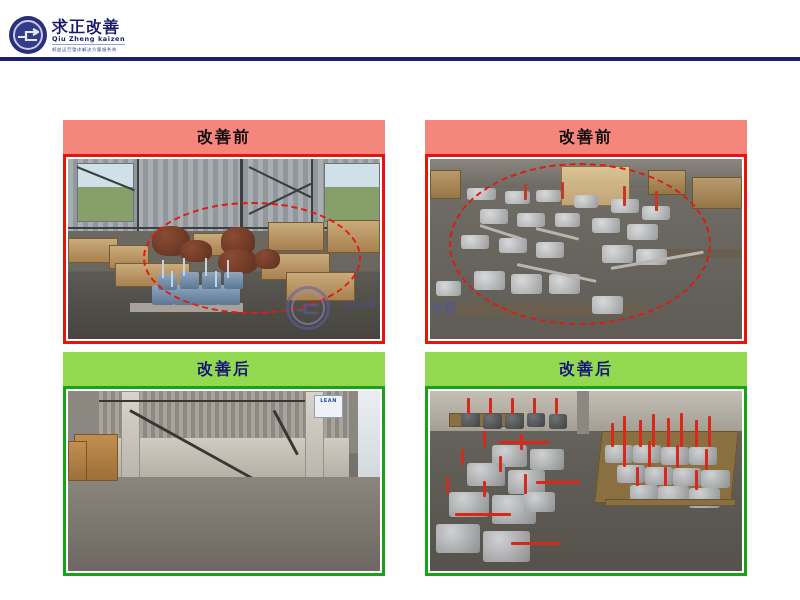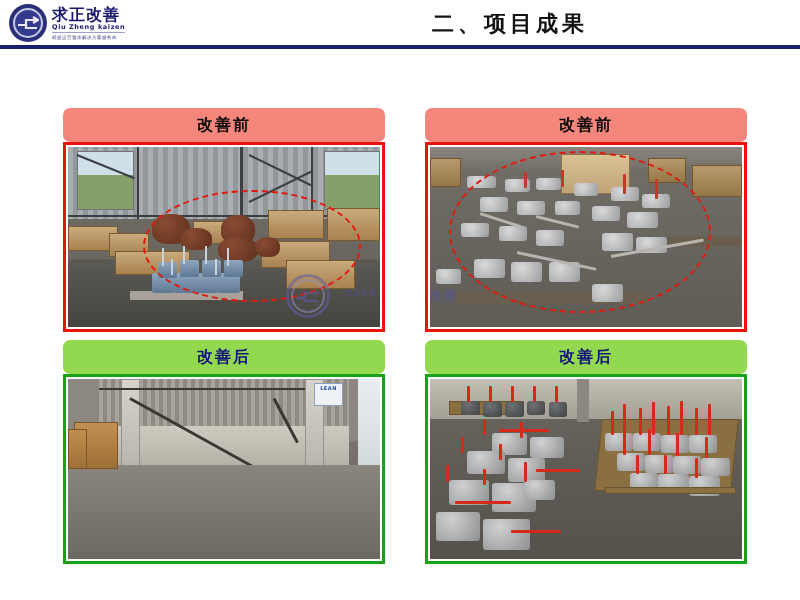--- a/index.html
+++ b/index.html
@@ -2,21 +2,21 @@
 <html><head>
 <meta charset="utf-8">
 <style>
   * { box-sizing: border-box; margin: 0; padding: 0; }
   html, body {
     width: 800px; height: 600px;
     background: #ffffff;
     font-family: "DejaVu Sans", "Liberation Sans", sans-serif;
     overflow: hidden;
   }
-  #slide { position: relative; width: 800px; height: 432px; background: #fff; }
+  #slide { position: relative; width: 800px; height: 432px; background: #fff; margin-top: 12px; }
 
   
   #header { position: absolute; left: 0; top: 0; width: 800px; height: 46px; }
   #logo { position: absolute; left: 8px; top: 2px; width: 124px; height: 42px; display: flex; align-items: center; }
   #logo-mark { position: relative; width: 40px; height: 40px; flex: 0 0 40px; }
   #logo-mark .ring-out {
     position: absolute; left: 1px; top: 1px; width: 38px; height: 38px;
     border-radius: 50%; background: #2b2f7a;
   }
   #logo-mark .ring-in {
@@ -58,21 +58,21 @@
   #subtitle .blk { color: #0d0d0d; letter-spacing: 0.5px; }
   #subtitle .blu { color: #1f1fb0; letter-spacing: 0.5px; }
 
   
   .col { position: absolute; top: 108px; width: 322px; }
   #col-left  { left: 63px; }
   #col-right { left: 425px; }
 
   .band {
     height: 34px; line-height: 34px; text-align: center;
-    font-size: 16px; font-weight: bold; letter-spacing: 2px; border-radius: 7px;
+    font-size: 16px; font-weight: bold; letter-spacing: 2px;
   }
   .band-before { background: #f4867c; color: #0a0a0a; }
   .band-after  { background: #93d94f; color: #13137c; }
 
   .photo-frame { position: relative; width: 322px; height: 190px; overflow: hidden; }
   .frame-before { border: 3px solid #e8140b; background: #ffffff; padding: 2px; }
   .frame-after  { border: 3px solid #17a217; background: #ffffff; padding: 2px; }
   .gap { height: 8px; }
 
   .photo { position: relative; width: 100%; height: 100%; overflow: hidden; }
@@ -226,21 +226,20 @@
           <path d="M1 9 L9 9 L9 12 L20 12" fill="none" stroke="#e8e9f5" stroke-width="2.2"></path>
         </svg>
       </div>
       <div id="logo-text">
         <div id="logo-cn">求正改善</div>
         <div id="logo-en">Qiu Zheng kaizen</div>
         <div id="logo-tag">精益运营整体解决方案服务商</div>
       </div>
     </div>
 
-    <div id="slide-title">二、项目成果</div>
   </div>
   <div id="header-rule"></div>
 
 
   <div class="col" id="col-left">
 
     <div class="band band-before">改善前</div>
 
     <div class="photo-frame frame-before">
       <div class="photo p1">

